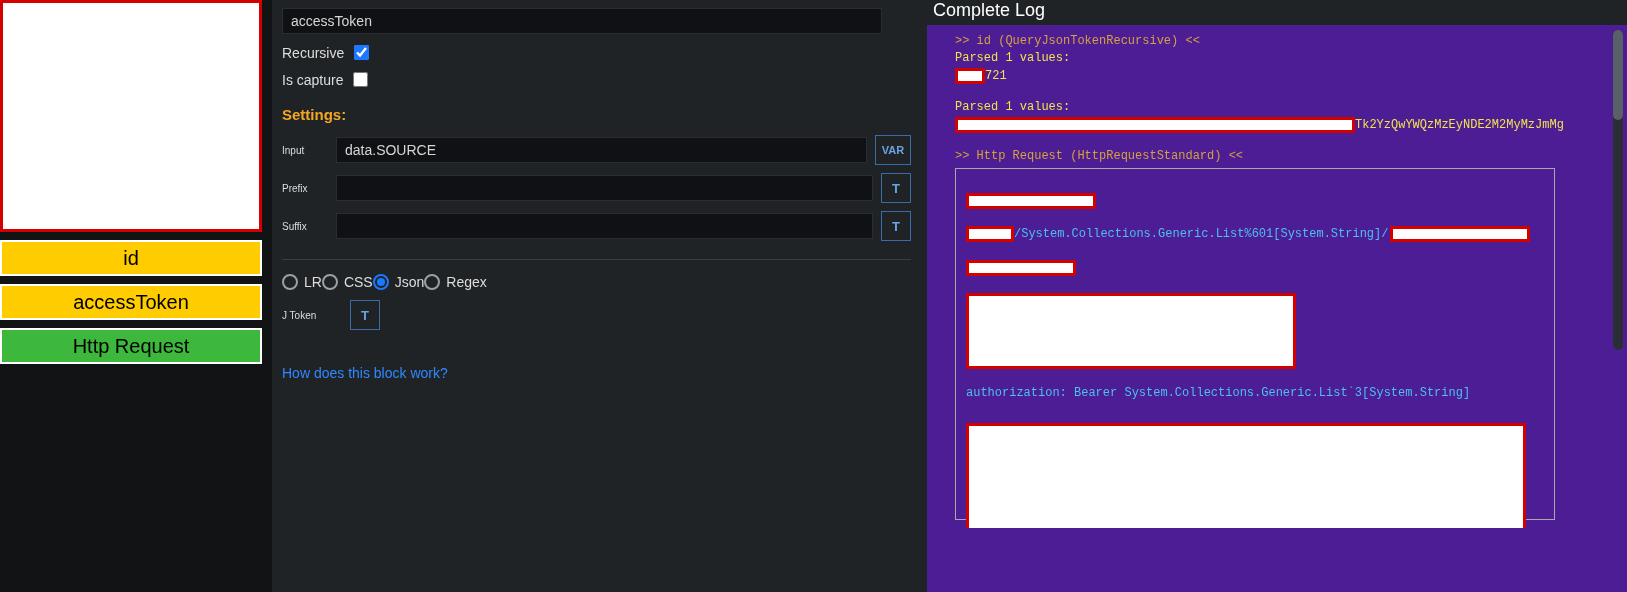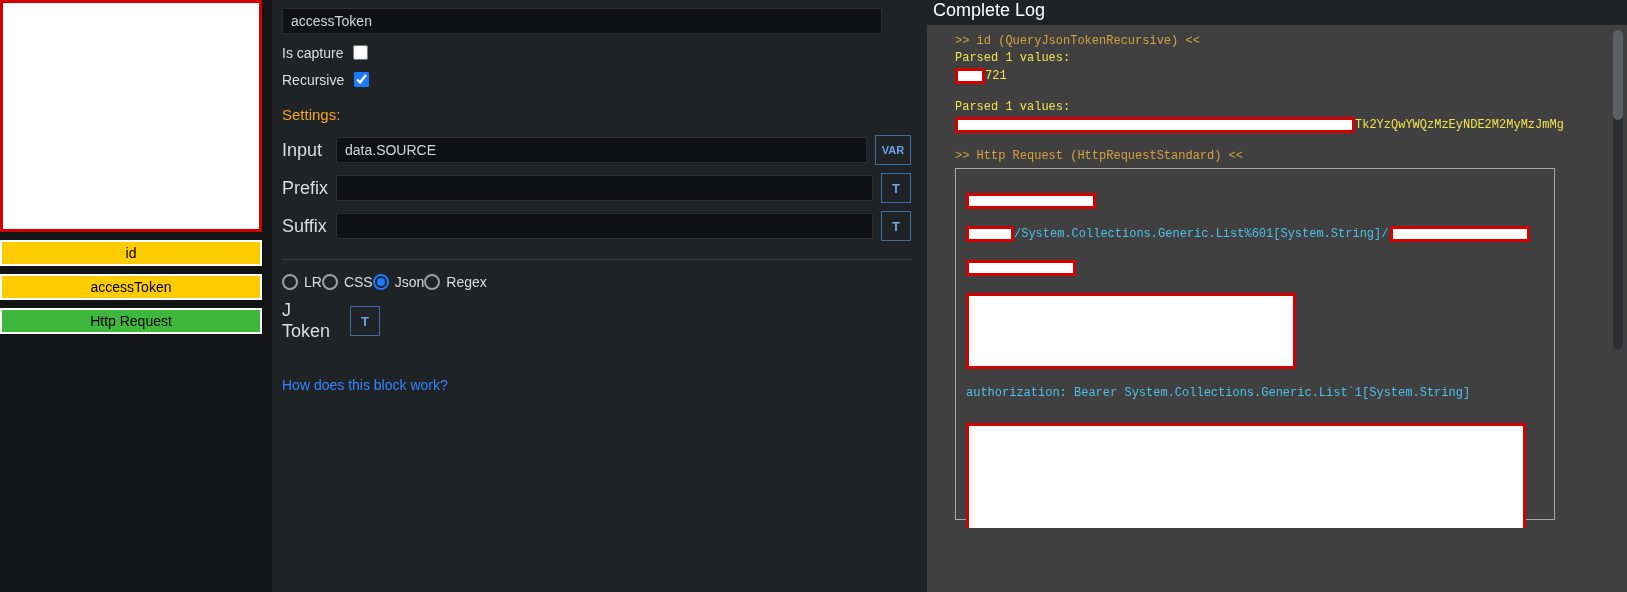--- a/index.html
+++ b/index.html
@@ -1,45 +1,45 @@
 <!DOCTYPE html>
 <html><head>
 <meta charset="utf-8">
 <style>
   html,body{margin:0;padding:0;background:#111315;color:#ddd;font-family:"Segoe UI",Arial,sans-serif;font-size:14px;}
   body{width:1627px;height:592px;overflow:hidden;}
   .wrap{display:flex;width:100%;height:100%;}
   
   .col-left{width:272px;background:#111315;padding:0;}
   .big-box{width:262px;height:232px;margin:0 0 8px 0;background:#fff;border:3px solid #d40000;box-sizing:border-box;}
-  .block-btn{width:262px;height:26px;display:flex;align-items:center;justify-content:center;font-weight:400;font-size:14px;color:#000;margin:0 16px 8px 0;border:2px solid #fff;box-sizing:border-box;cursor:pointer;}
+  .block-btn{width:262px;height:36px;display:flex;align-items:center;justify-content:center;font-weight:400;font-size:20px;color:#000;margin:0 16px 8px 0;border:2px solid #fff;box-sizing:border-box;cursor:pointer;}
   .block-yellow{background:#ffcc00;}
   .block-green{background:#3db83d;color:#000;}
   
   .col-center{flex:1;background:#1f2326;padding:0 16px 0 10px;box-sizing:border-box;min-width:0;}
   .fieldrow{display:flex;align-items:center;margin:8px 0;}
-  .lbl{width:54px;color:#ddd;font-size:18px;}
+  .lbl{width:54px;color:#ddd;font-size:10px;}
   .textinput{flex:1;background:#0f1114;border:1px solid #2a2e33;color:#d6d6d6;height:26px;padding:2px 8px;font-size:14px;box-sizing:border-box;}
   .smallbtn{width:28px;height:28px;margin-left:8px;display:flex;align-items:center;justify-content:center;border:1px solid #3a6ca8;color:#6aa3e6;font-weight:bold;font-size:13px;background:transparent;cursor:pointer;}
   .varbtn{width:34px;height:28px;margin-left:8px;display:flex;align-items:center;justify-content:center;border:1px solid #3a6ca8;color:#6aa3e6;font-weight:bold;font-size:11px;background:transparent;cursor:pointer;}
   .checkrow{display:flex;align-items:center;color:#ddd;margin:6px 0;}
   .checkrow label{margin-right:6px;}
   input[type="checkbox"]{width:15px;height:15px;accent-color:#1b78ff;}
-  .settings-hdr{color:#f5a623;font-weight:400;margin-top:16px;margin-bottom:12px;font-size:15px;}
+  .settings-hdr{color:#f5a623;font-weight:700;margin-top:16px;margin-bottom:12px;font-size:15px;}
   .divider{border:none;border-top:1px solid #3a3e44;margin:18px 0 14px 0;}
   .radios{display:flex;align-items:center;margin:4px 0 10px 0;}
   .radio-item{display:flex;align-items:center;gap:6px;color:#ddd;font-size:14px;}
   .radio{width:16px;height:16px;border:2px solid #9aa0a6;border-radius:50%;display:inline-flex;align-items:center;justify-content:center;box-sizing:border-box;}
   .radio.checked{border-color:#1b78ff;}
   .radio.checked::after{content:"";width:8px;height:8px;background:#1b78ff;border-radius:50%;}
   .helplink{color:#2f88ff;font-size:14px;cursor:pointer;margin-top:27px;display:inline-block;text-align:right;}
   .jtoken-wrap{position:relative;flex:1;}
   .jtoken-overlay{position:absolute;left:4px;top:2px;width:170px;height:22px;background:#fff;border:3px solid #d40000;box-sizing:border-box;pointer-events:none;}
   
-  .col-right{width:700px;background:#404040;box-sizing:border-box;position:relative;}
+  .col-right{width:700px;background:#4c1d95;box-sizing:border-box;position:relative;}
   .log-title{font-size:18px;color:#fff;font-weight:400;padding:0 0 4px 6px;background:#1f2326;}
   .log-body{font-family:"Consolas","Courier New",monospace;font-size:12px;line-height:1.45;padding:8px 16px 8px 28px;overflow:hidden;}
   .log-orange{color:#d4a23e;}
   .log-yellow{color:#f2e24d;}
   .log-cyan{color:#4ec0ec;}
   .redblock{display:inline-block;background:#fff;border:3px solid #d40000;box-sizing:border-box;vertical-align:middle;}
   .httpbox{border:1px solid #a9a9a9;margin-top:2px;padding:8px 10px 12px 10px;width:600px;height:352px;box-sizing:border-box;position:relative;}
   .httpbox .line{margin:16px 0;}
   .scrollbar{position:absolute;right:4px;top:30px;width:10px;height:320px;background:#2b2f34;border-radius:5px;}
   .scrollbar-thumb{position:absolute;right:0;top:0;width:10px;height:90px;background:#5a6068;border-radius:5px;}
@@ -54,26 +54,26 @@
     <div class="block-btn block-yellow">id</div>
     <div class="block-btn block-yellow">accessToken</div>
     <div class="block-btn block-green">Http Request</div>
   </div>
 
   <div class="col-center">
     <div class="fieldrow">
       <input class="textinput" style="width: 600px; flex: 0 0 auto;" value="accessToken">
     </div>
     <div class="checkrow">
+      <label>Recursive</label>
+      <input type="checkbox" checked="" style="">
+    </div>
+    <div class="checkrow">
       <label>Is capture</label>
       <input type="checkbox" style="">
-    </div>
-    <div class="checkrow">
-      <label>Recursive</label>
-      <input type="checkbox" checked="" style="">
     </div>
 
     <div class="settings-hdr">Settings:</div>
 
     <div class="fieldrow">
       <span class="lbl">Input</span>
       <input class="textinput" value="data.SOURCE" style="">
       <div class="varbtn">VAR</div>
     </div>
 
@@ -134,21 +134,21 @@
       <div style="height:14px;"></div>
       <div class="log-orange">&gt;&gt; Http Request (HttpRequestStandard) &lt;&lt;</div>
 
       <div class="httpbox">
         <div class="line"><span class="redblock" style="width:130px;height:16px;"></span></div>
         <div class="line log-cyan">
           <span class="redblock" style="width:48px;height:16px;"></span><span>/System.Collections.Generic.List%601[System.String]/</span><span class="redblock" style="width:140px;height:16px;margin-left:2px;"></span>
         </div>
         <div class="line"><span class="redblock" style="width:110px;height:16px;"></span></div>
         <div class="line"><span class="redblock" style="width:330px;height:76px;"></span></div>
-        <div class="line log-cyan">authorization: Bearer System.Collections.Generic.List`1[System.String]</div>
+        <div class="line log-cyan">authorization: Bearer System.Collections.Generic.List`3[System.String]</div>
         <div class="line"><span class="redblock" style="width:560px;height:158px;margin-top:4px;"></span></div>
       </div>
     </div>
     <div class="scrollbar">
       <div class="scrollbar-thumb"></div>
     </div>
   </div>
 </div>
 
 </body></html>

